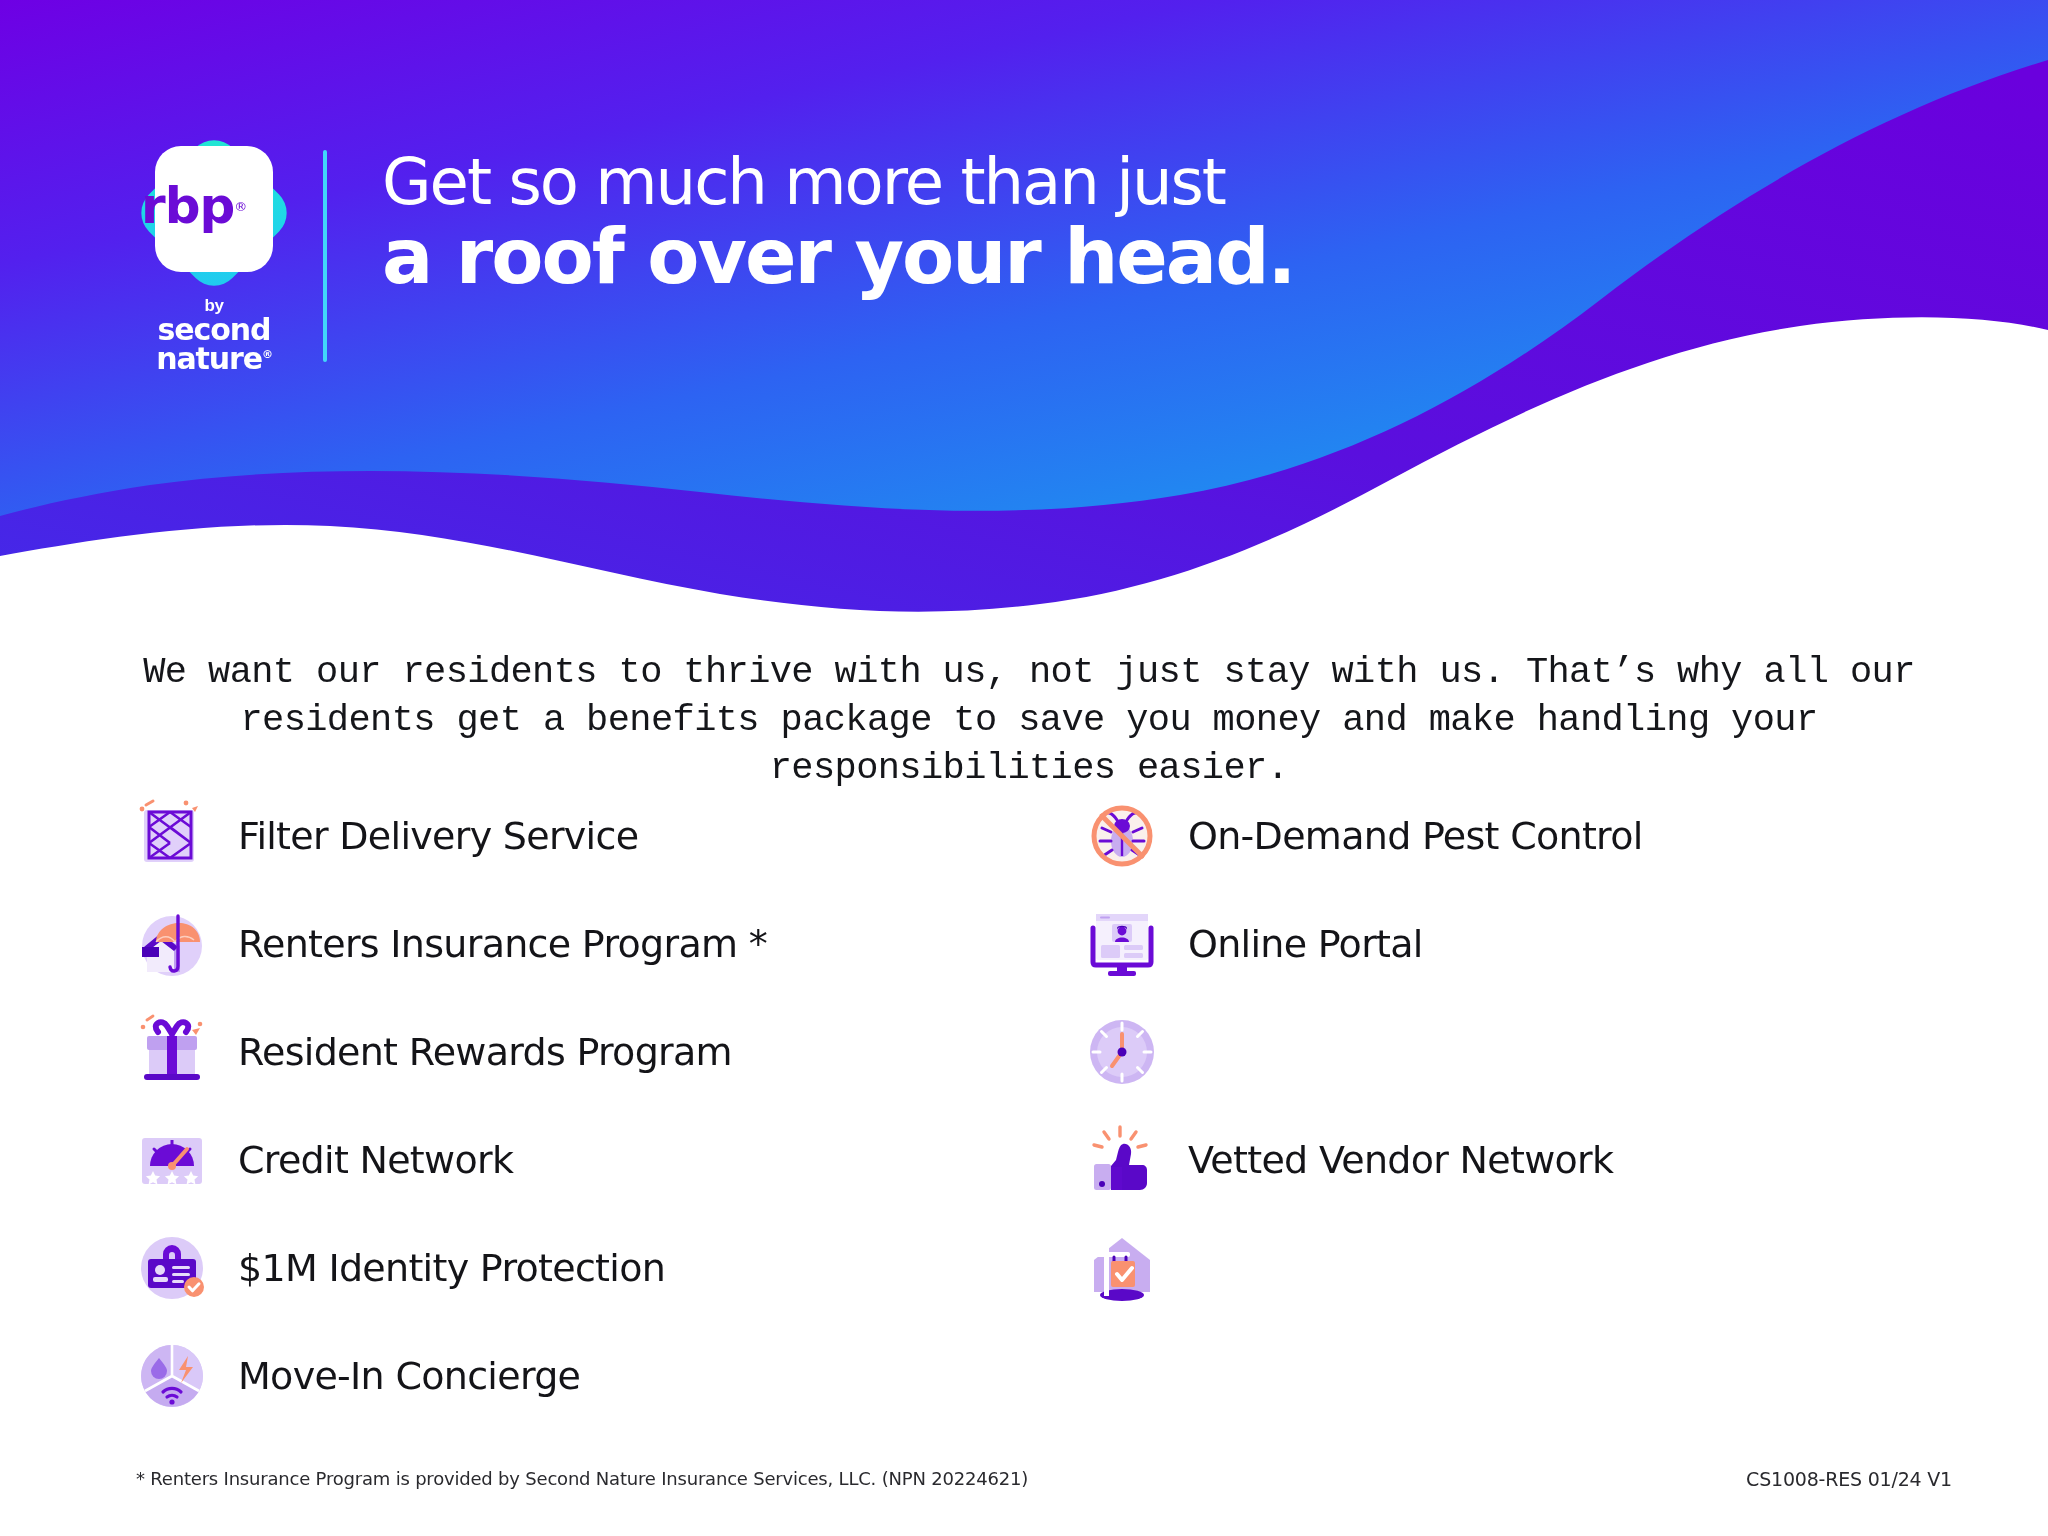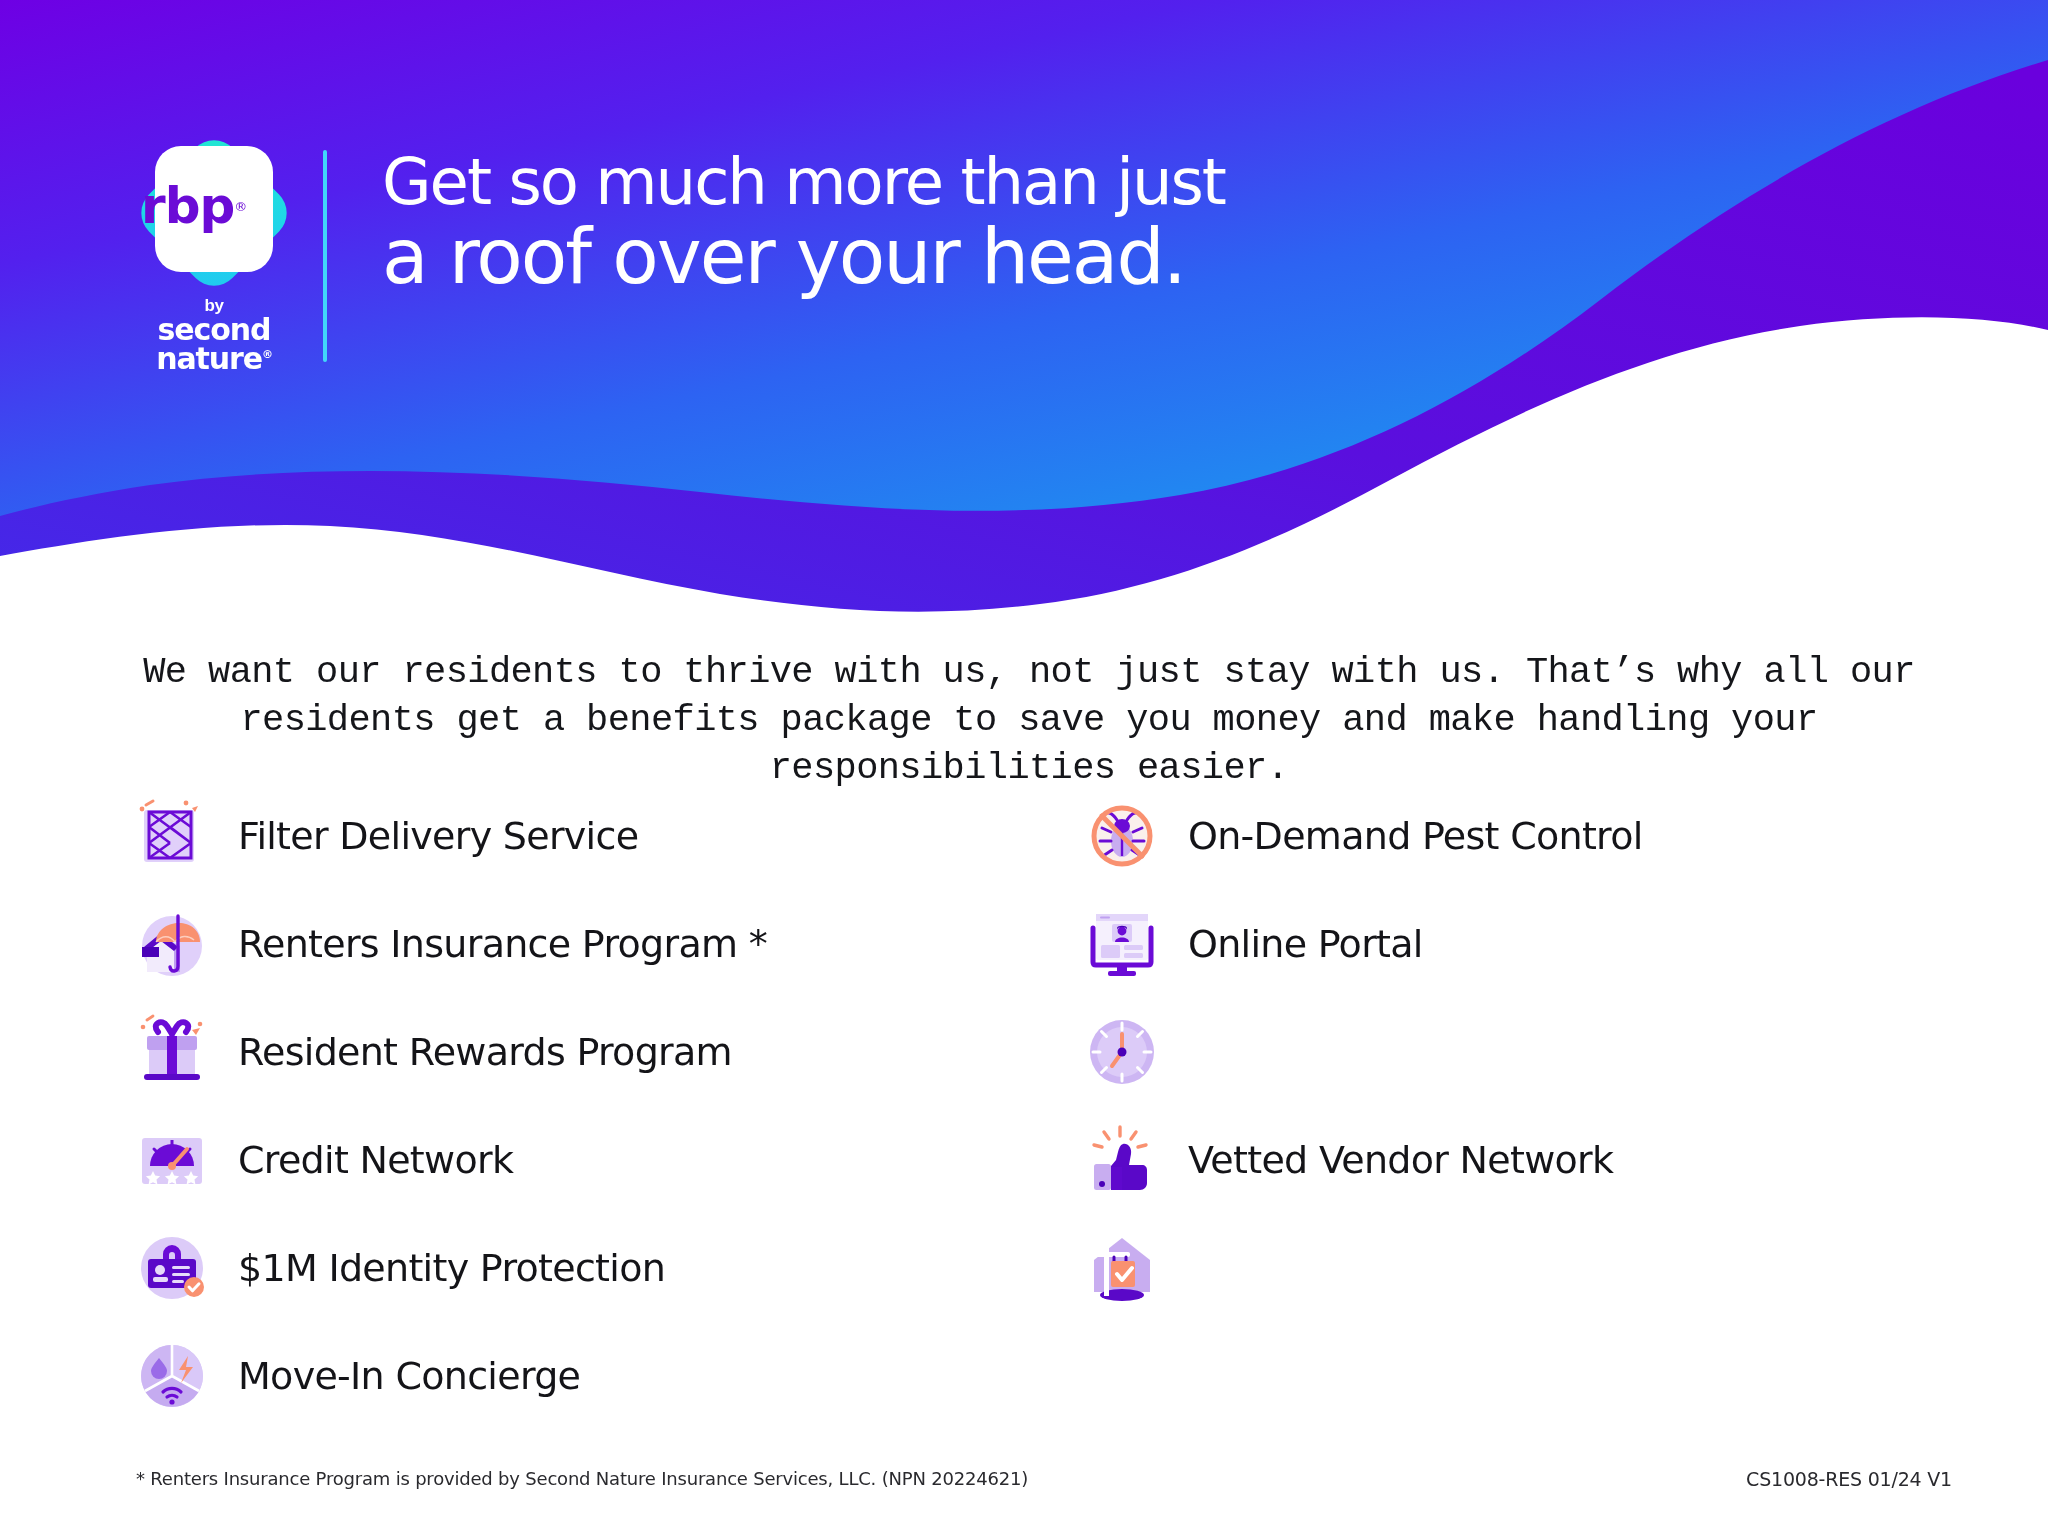--- a/index.html
+++ b/index.html
@@ -125,21 +125,21 @@
     letter-spacing: -2px;
   }
   .headline .l1 {
     font-size: 64px;
     font-weight: normal;
     line-height: 1.0;
     display: block;
   }
   .headline .l2 {
     font-size: 76px;
-    font-weight: normal;
+    font-weight: bold;
     line-height: 1.12;
     display: block;
   }
 
   
   .intro {
     position: absolute;
     left: 134px;
     top: 648px;
     width: 1790px;

